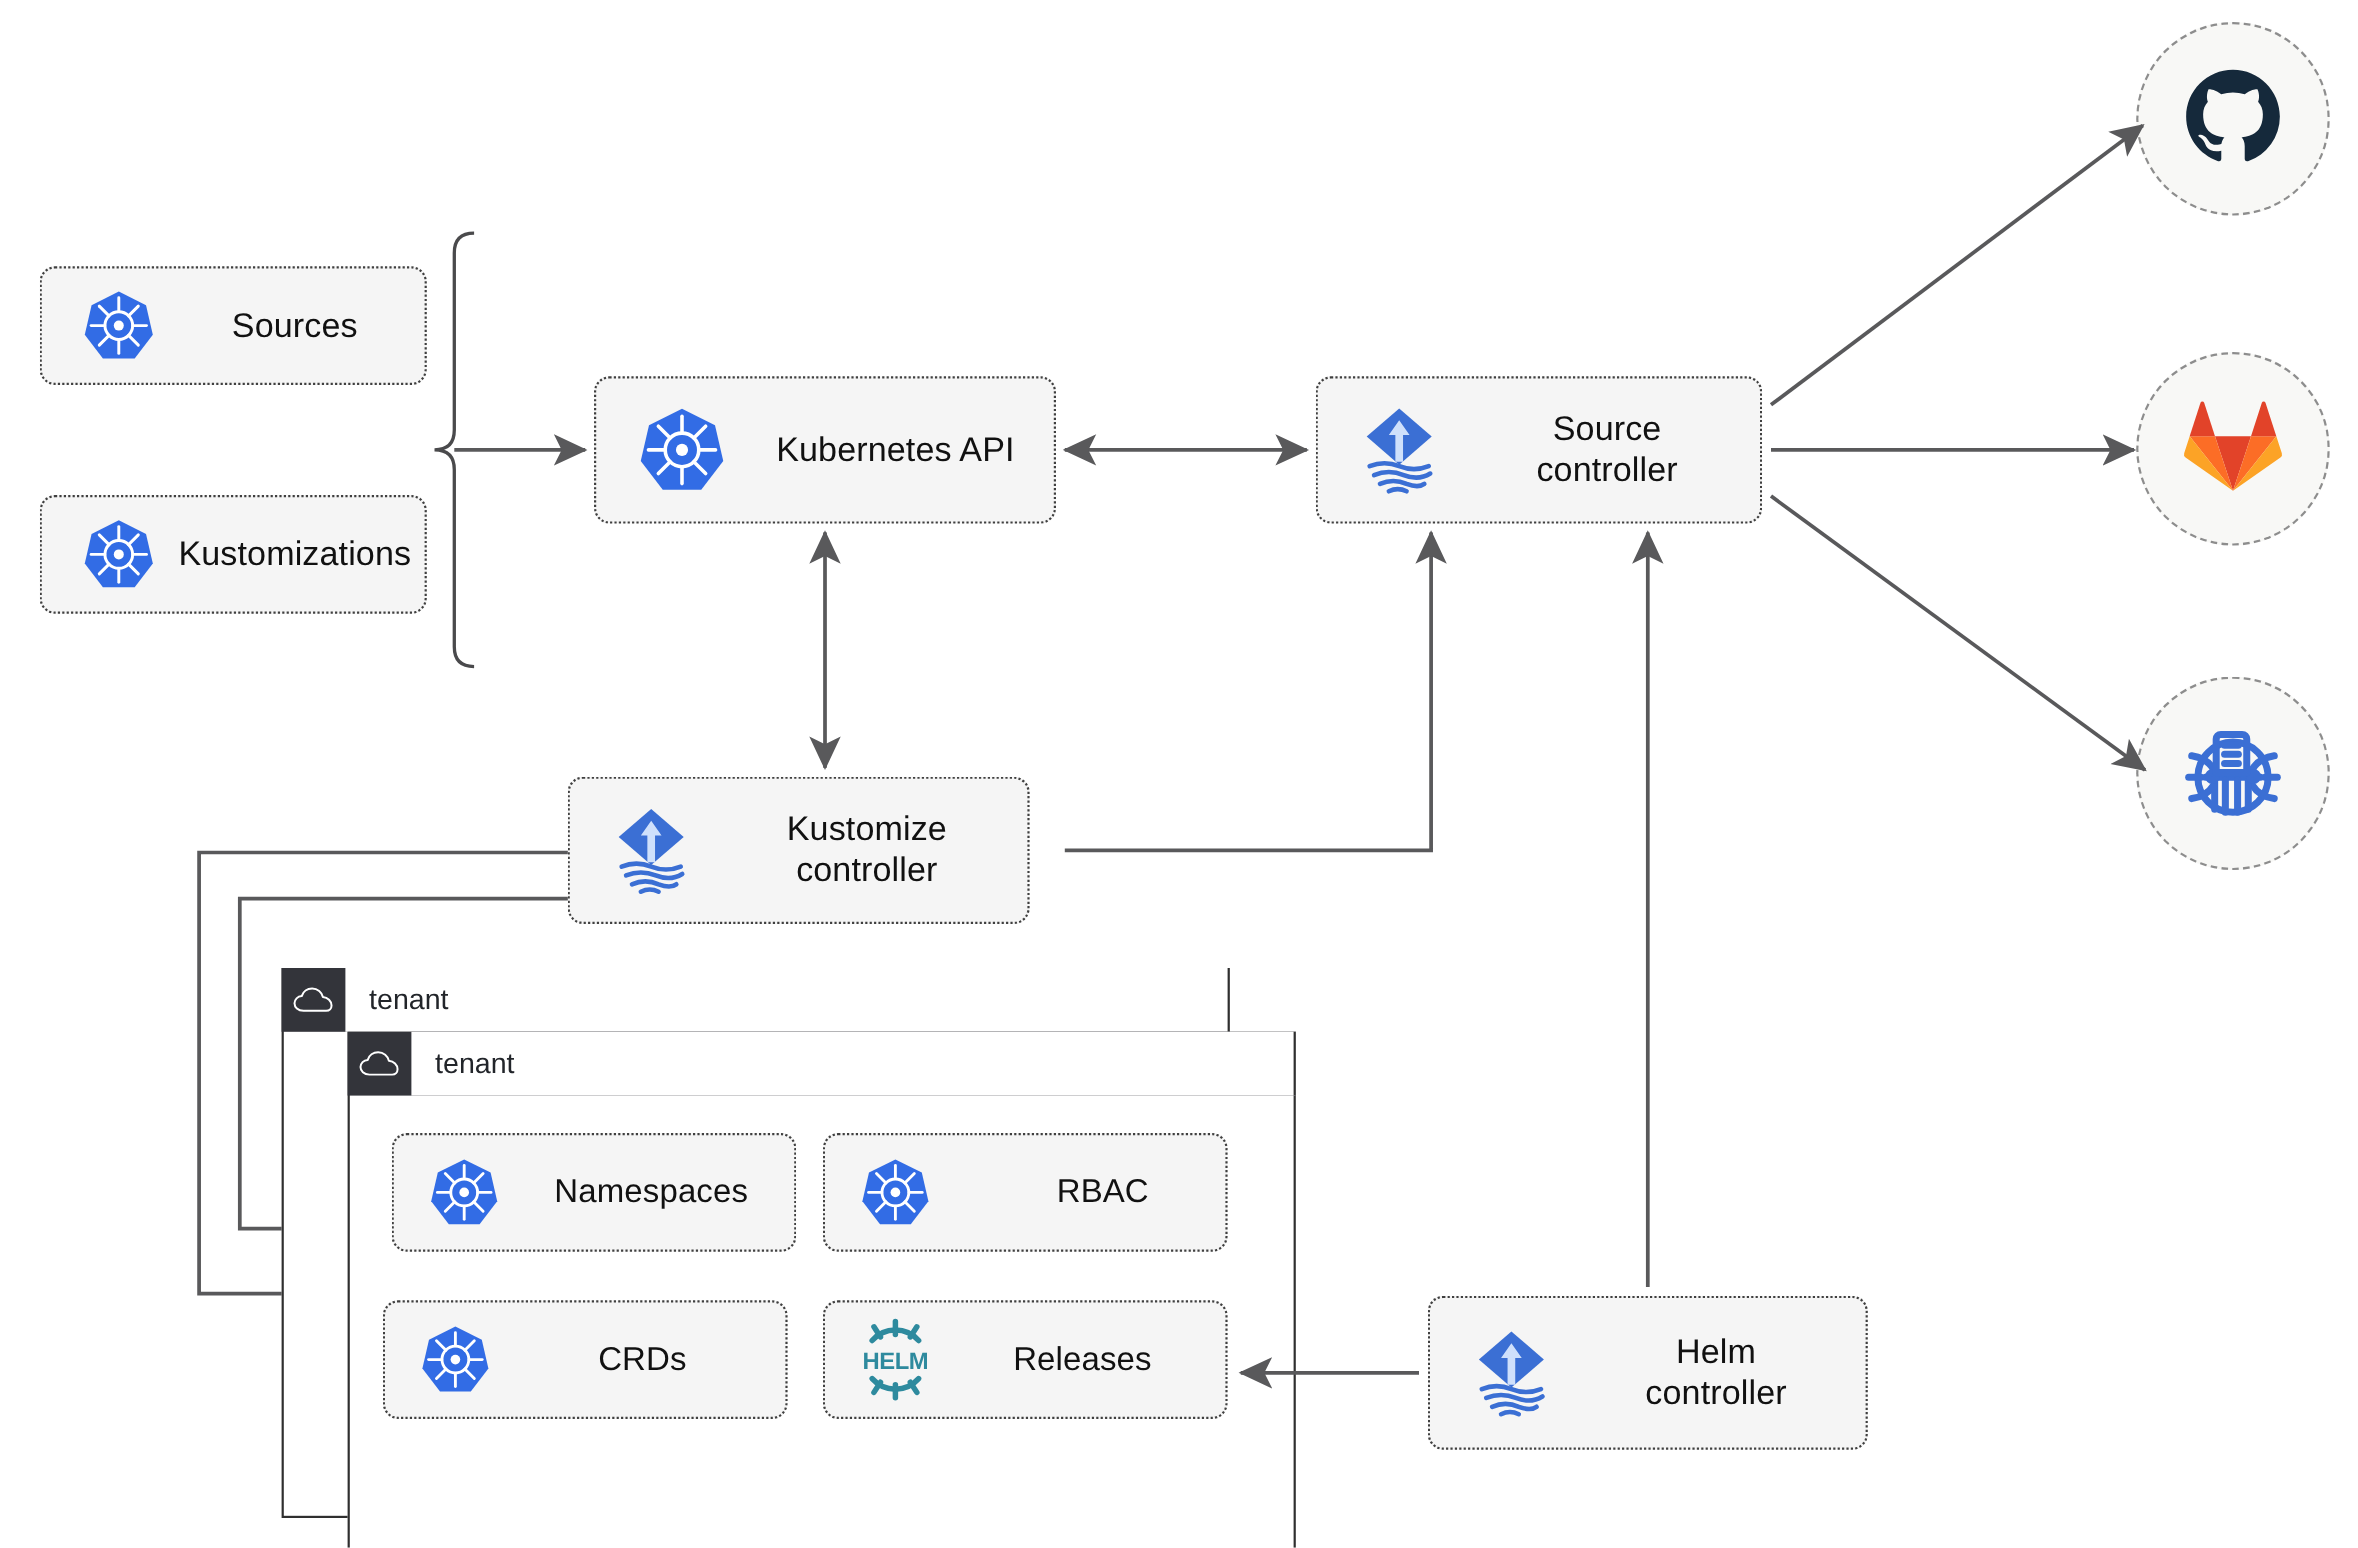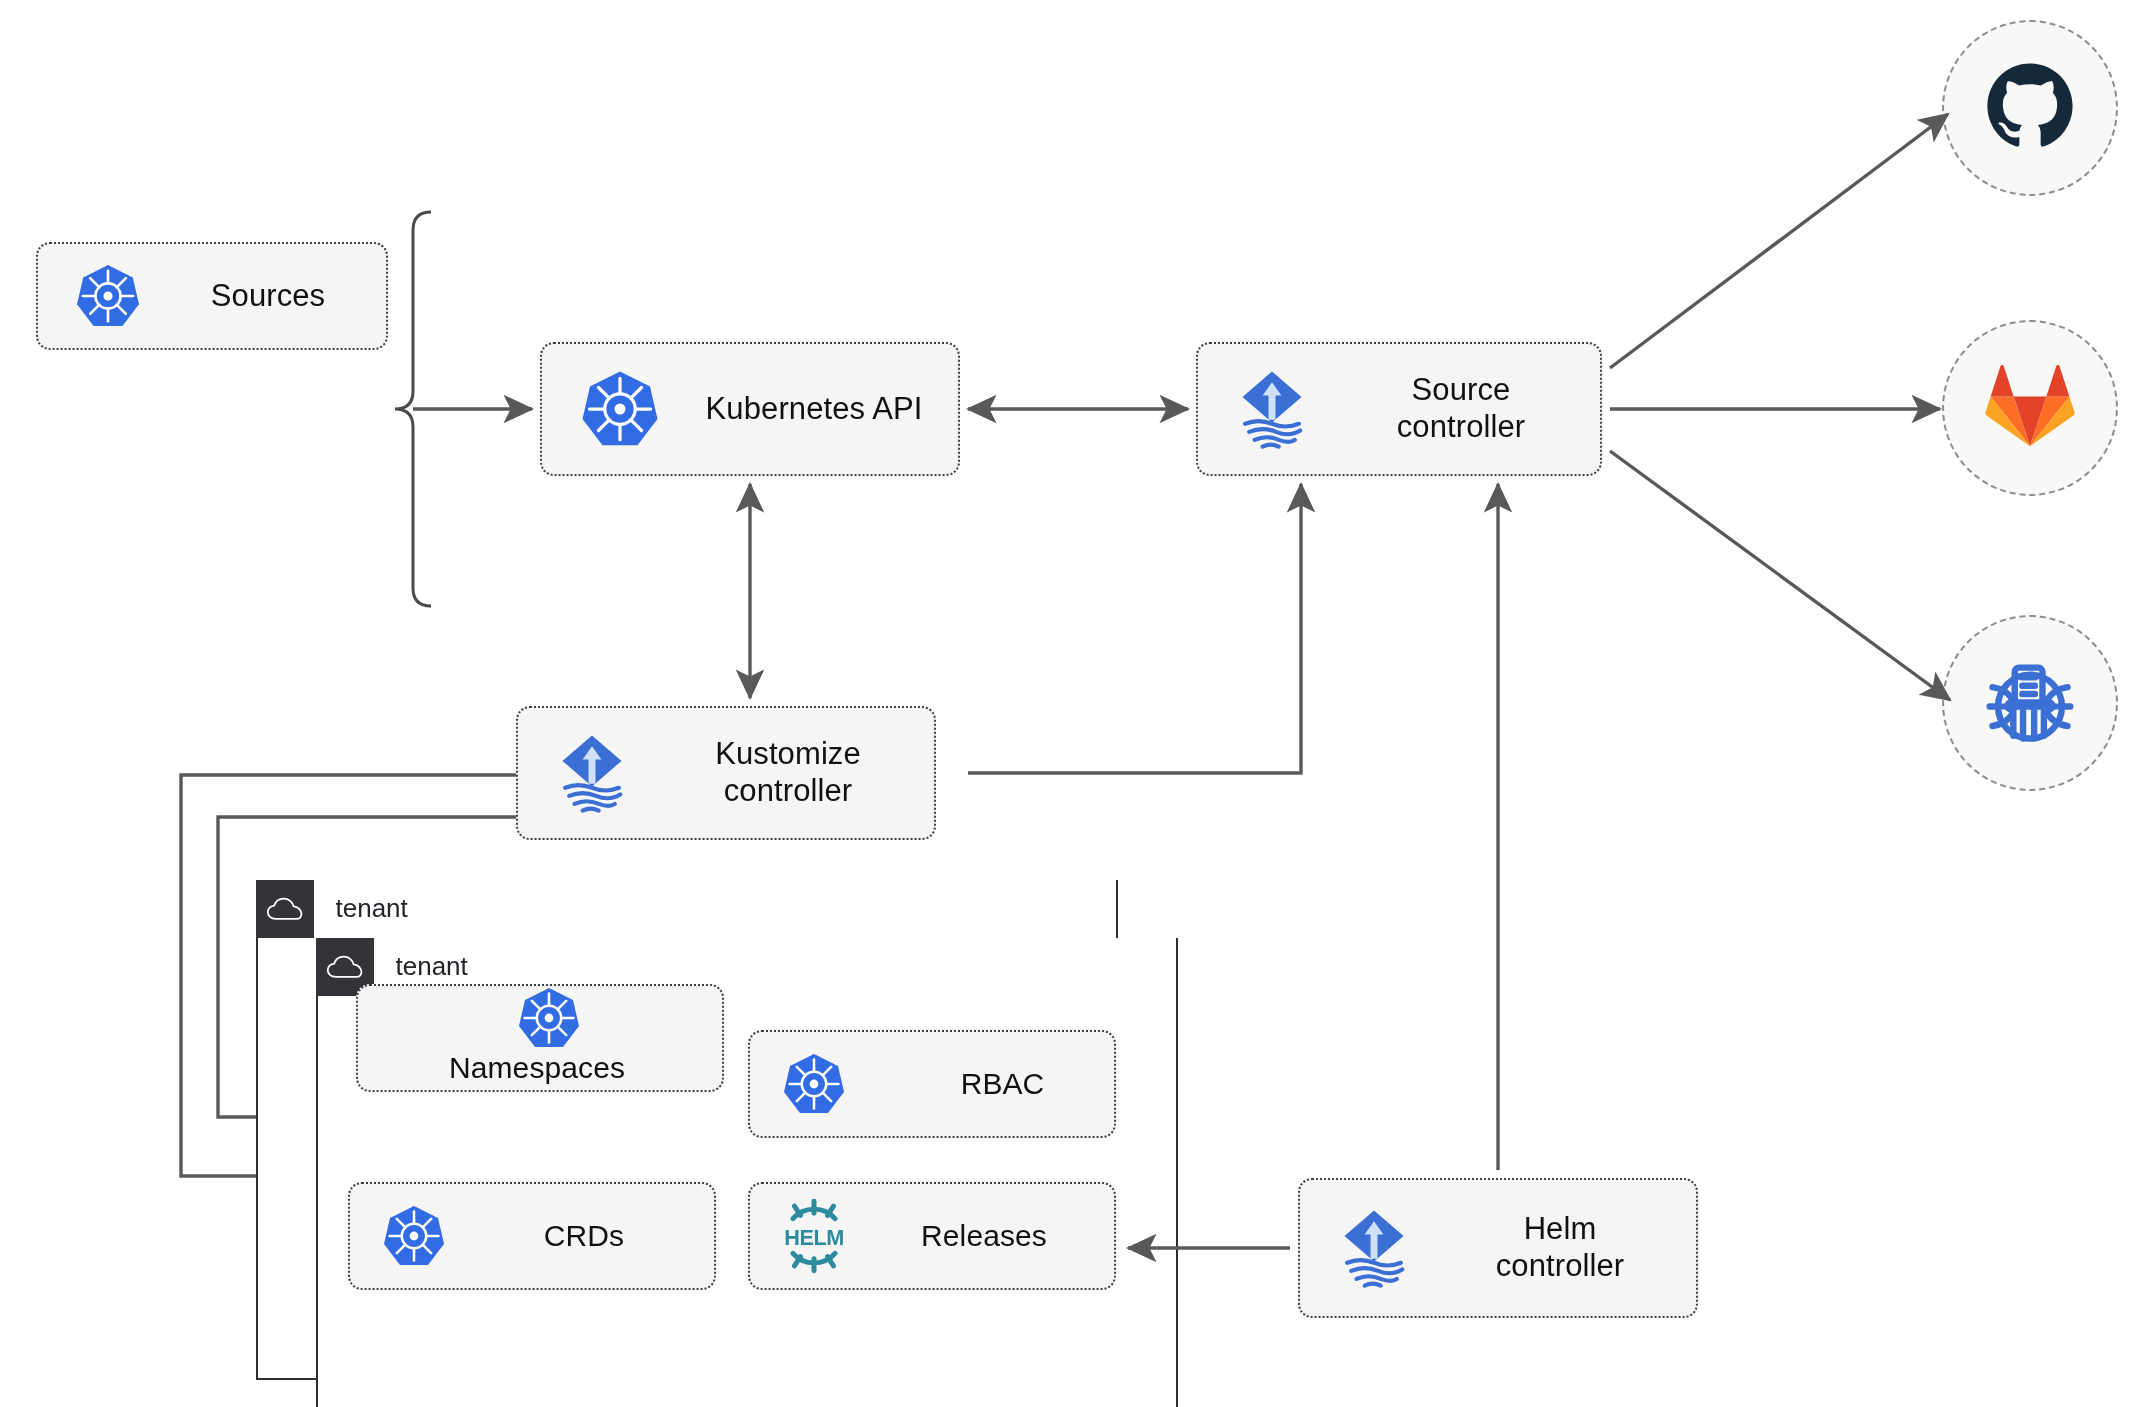--- a/index.html
+++ b/index.html
@@ -118,20 +118,40 @@
           <line x1="40.6" y1="40.6" x2="49.2" y2="49.2"></line>
           <line x1="49.2" y1="14.8" x2="40.6" y2="23.4"></line>
           <line x1="23.4" y1="40.6" x2="14.8" y2="49.2"></line>
         </g>
         <circle cx="32" cy="32" r="4.4" fill="#ffffff"></circle>
       </svg>
     </span>
     <span class="lbl">Sources</span>
   </div>
 
+  <div class="node" style="left:20px;top:450px;width:352px;height:108px;">
+    <span class="ico" style="width:96px;margin-left:22px;">
+      <svg width="66" height="66" viewBox="0 0 64 64">
+        <path d="M32 2 L56 14 L62 40 L46 61 L18 61 L2 40 L8 14 Z" fill="#326ce5"></path>
+        <g fill="none" stroke="#ffffff" stroke-width="2.6" stroke-linecap="round">
+          <circle cx="32" cy="32" r="12.2"></circle>
+          <line x1="32" y1="7.5" x2="32" y2="19.5"></line>
+            <line x1="32" y1="44.5" x2="32" y2="56.5"></line>
+          <line x1="7.6" y1="32" x2="19.6" y2="32"></line>
+            <line x1="44.4" y1="32" x2="56.4" y2="32"></line>
+          <line x1="14.8" y1="14.8" x2="23.4" y2="23.4"></line>
+            <line x1="40.6" y1="40.6" x2="49.2" y2="49.2"></line>
+          <line x1="49.2" y1="14.8" x2="40.6" y2="23.4"></line>
+            <line x1="23.4" y1="40.6" x2="14.8" y2="49.2"></line>
+        </g>
+        <circle cx="32" cy="32" r="4.4" fill="#ffffff"></circle>
+      </svg>
+    </span>
+    <span class="lbl">Kustomizations</span>
+  </div>
 
   <div class="node" style="left:524px;top:342px;width:420px;height:134px;">
     <span class="ico" style="width:112px;margin-left:22px;">
       <svg width="80" height="80" viewBox="0 0 64 64">
         <path d="M32 2 L56 14 L62 40 L46 61 L18 61 L2 40 L8 14 Z" fill="#326ce5"></path>
         <g fill="none" stroke="#ffffff" stroke-width="2.6" stroke-linecap="round">
           <circle cx="32" cy="32" r="12.2"></circle>
           <line x1="32" y1="7.5" x2="32" y2="19.5"></line>
             <line x1="32" y1="44.5" x2="32" y2="56.5"></line>
           <line x1="7.6" y1="32" x2="19.6" y2="32"></line>
@@ -213,21 +233,21 @@
     <div class="bar" style="width:862px;">
       <span class="cloudbox">
         <svg width="38" height="26" viewBox="0 0 44 28">
           <path d="M11.5 25.5 C5.5 25.5 2 21.8 2 17.6 C2 13.6 5.3 10.2 9.6 10 C11 5.2 15.4 2 20.6 2 C26.2 2 30.9 5.9 31.9 11 C37 11.4 41 15.3 41 19.9 C41 23 38.9 25.5 35.3 25.5 Z" fill="none" stroke="#ffffff" stroke-width="2.1" stroke-linejoin="round"></path>
         </svg>
       </span>
       <span class="tname">tenant</span>
     </div>
   </div>
 
-  <div class="node small" style="left:340px;top:984px;width:368px;height:108px;flex-direction:column;">
+  <div class="node small" style="left:340px;top:1030px;width:368px;height:108px;">
     <span class="ico" style="width:92px;margin-left:18px;">
       <svg width="64" height="64" viewBox="0 0 64 64">
         <path d="M32 2 L56 14 L62 40 L46 61 L18 61 L2 40 L8 14 Z" fill="#326ce5"></path>
         <g fill="none" stroke="#ffffff" stroke-width="2.6" stroke-linecap="round">
           <circle cx="32" cy="32" r="12.2"></circle>
           <line x1="32" y1="7.5" x2="32" y2="19.5"></line>
             <line x1="32" y1="44.5" x2="32" y2="56.5"></line>
           <line x1="7.6" y1="32" x2="19.6" y2="32"></line>
             <line x1="44.4" y1="32" x2="56.4" y2="32"></line>
           <line x1="14.8" y1="14.8" x2="23.4" y2="23.4"></line>

